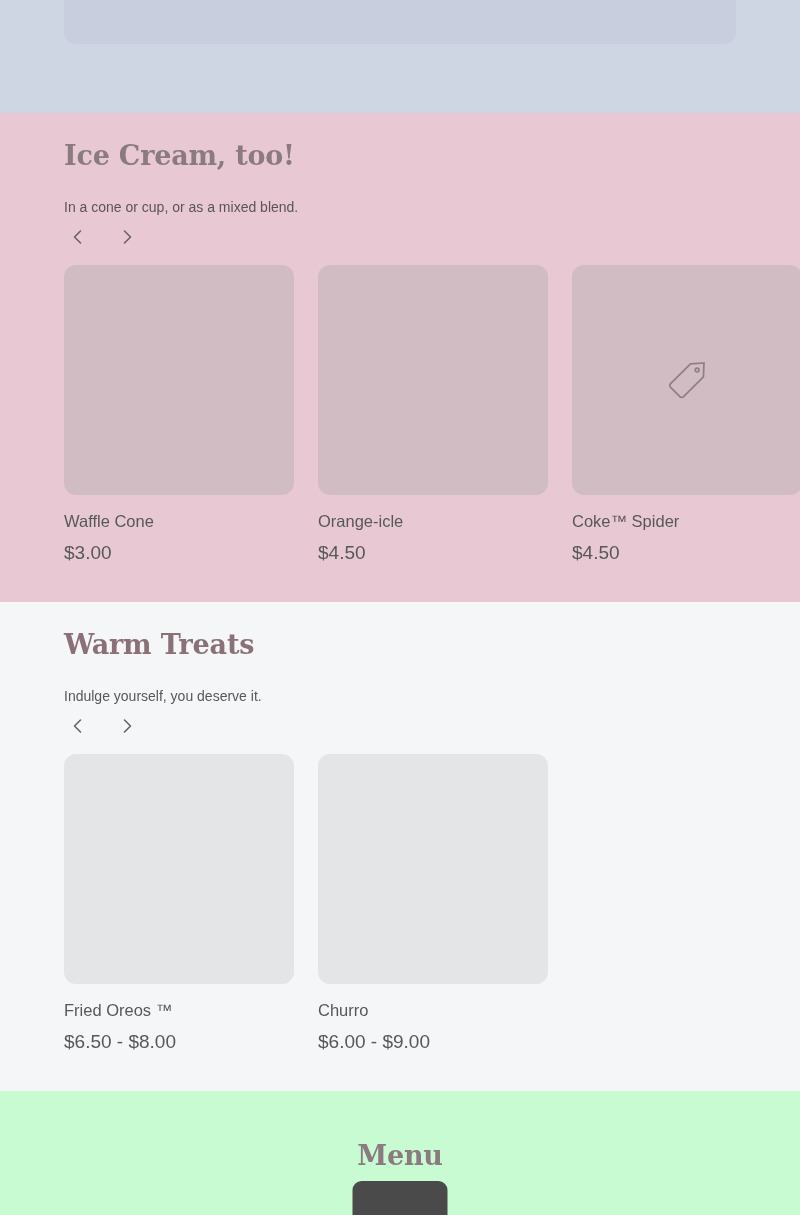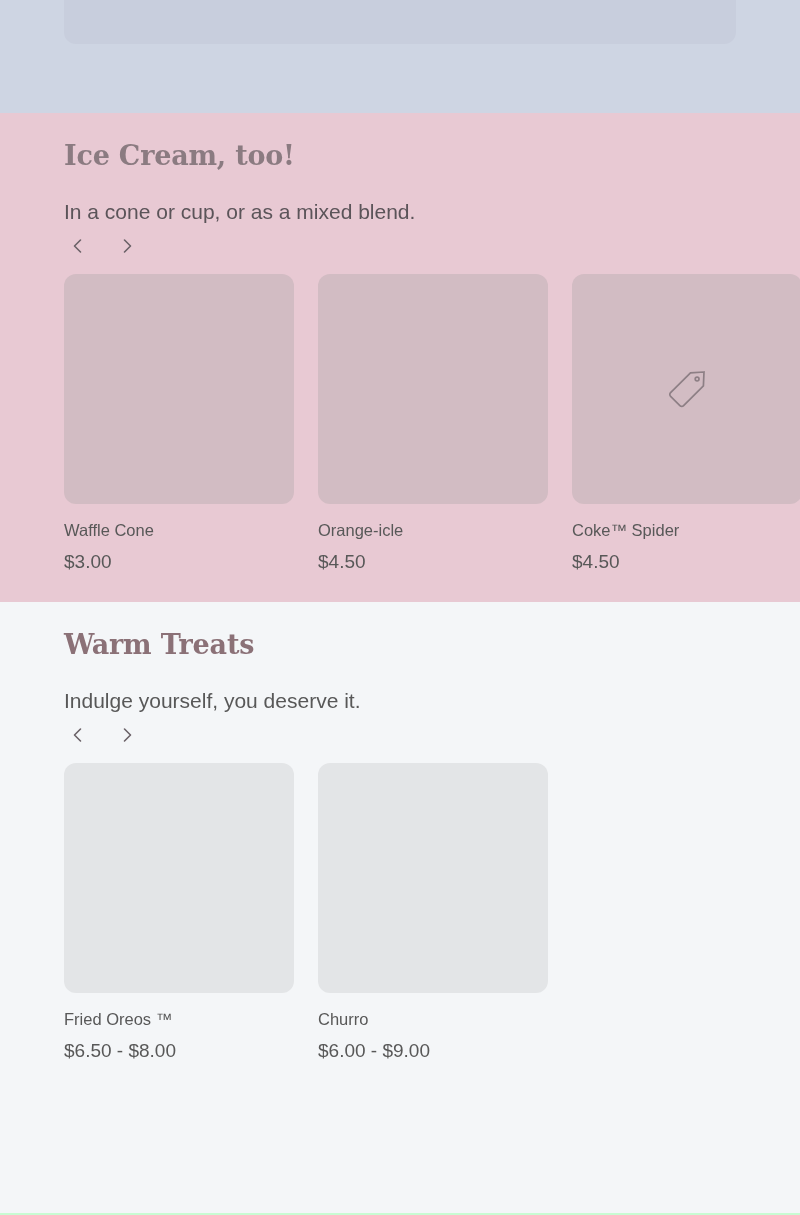--- a/index.html
+++ b/index.html
@@ -50,21 +50,21 @@
   .section-icecream {
     background: #e8c9d3;
     padding: 28px 0 16px 0;
     height: 489px;
   }
 
   
   .section-warm {
     background: #f4f6f8;
     padding: 28px 8px 0 0;
-    height: 611px;
+    height: 489px;
   }
 
   
   .section-menu {
     background: #c8fbd2;
     height: 124px;
   }
 
   
   .sec-title {
@@ -73,21 +73,21 @@
     font-size: 27px;
     letter-spacing: -0.2px;
     line-height: 1.1;
     color: #8b7b81;
     padding: 0 64px;
   }
   .section-warm .sec-title { color: #8b7177; }
 
   .sec-sub {
     font-family: "Liberation Sans", sans-serif;
-    font-size: 21px;
+    font-size: 14px;
     line-height: 1.3;
     color: #585858;
     padding: 0 64px;
     margin-top: 27px;
   }
   .section-icecream .sec-sub { color: #5b5459; }
 
   
   .arrows {
     display: flex;

